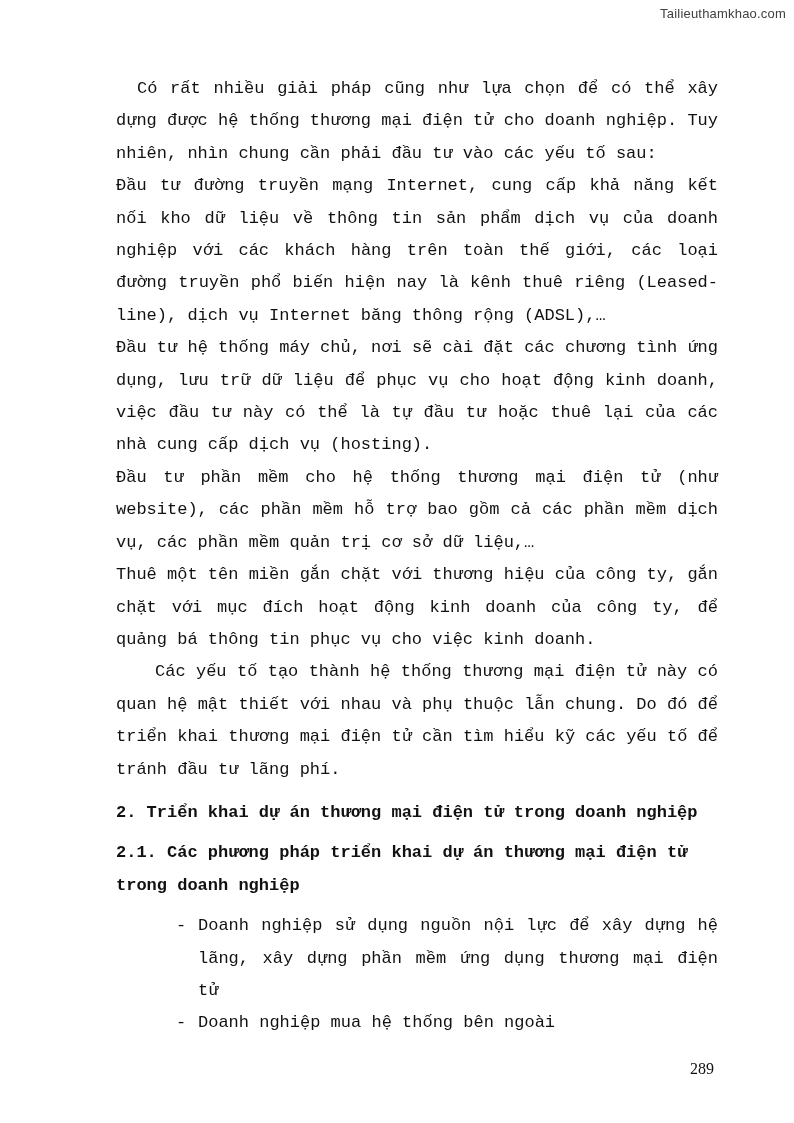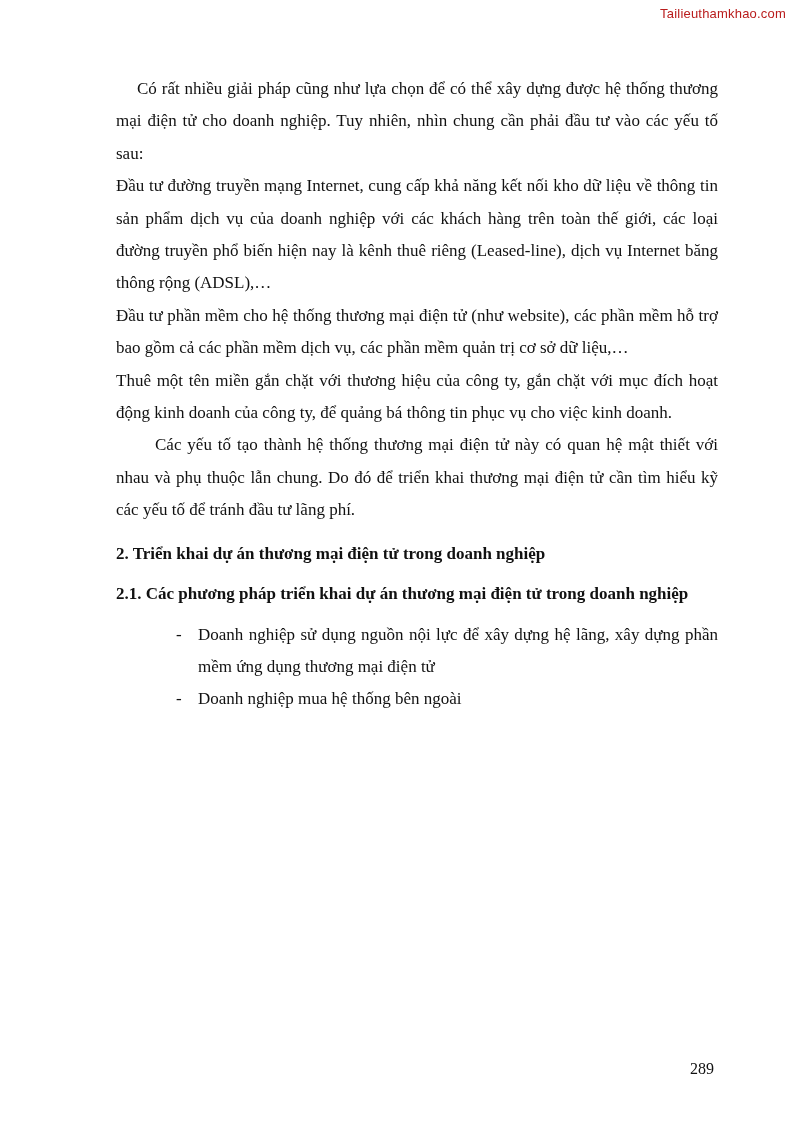--- a/index.html
+++ b/index.html
@@ -1,40 +1,41 @@
 <!DOCTYPE html>
 <html><head>
 <meta charset="utf-8">
 <style>
   html, body { margin: 0; padding: 0; background: #ffffff; }
   body { width: 794px; height: 1123px; position: relative; overflow: hidden;
          font-family: "Liberation Serif", "DejaVu Serif", serif; color: #111; }
   .watermark { position: absolute; top: 6px; right: 8px; font-family: "Liberation Sans", "DejaVu Sans", sans-serif;
-               font-size: 13px; color: #b91c1c; letter-spacing: 0.2px; }
-  .page { position: absolute; left: 116px; top: 73px; width: 602px; }
+               font-size: 13px; color: #404040; letter-spacing: 0.2px; }
+  .page { position: absolute; left: 116px; top: 73px; width: 602px; font-family: Liberation Mono, monospace; }
   p { margin: 0; font-size: 17px; line-height: 32.4px; text-align: justify; }
   p.indent1 { text-indent: 21px; }
   p.indent2 { text-indent: 39px; }
   p.last { text-align-last: left; }
   h2, h3 { margin: 0; font-size: 17px; font-weight: bold; line-height: 32.4px; }
   h2 { margin-top: 11px; margin-bottom: 8px; }
   h3 { margin-bottom: 8px; }
   .bullets { margin: 0; padding: 0; list-style: none; }
   .bullets li { position: relative; padding-left: 82px; font-size: 17px; line-height: 32.4px; text-align: justify; }
   .bullets li .dash { position: absolute; left: 60px; top: 0; }
   .page-number { position: absolute; left: 690px; top: 1060px; font-size: 16px; }
 </style>
 </head>
 <body>
 
 <div class="watermark">Tailieuthamkhao.com</div>
 
 <div class="page">
   <p class="indent1 last">Có rất nhiều giải pháp cũng như lựa chọn để có thể xây dựng được hệ thống thương mại điện tử cho doanh nghiệp. Tuy nhiên, nhìn chung cần phải đầu tư vào các yếu tố sau:</p>
   <p class="last">Đầu tư đường truyền mạng Internet, cung cấp khả năng kết nối kho dữ liệu về thông tin sản phẩm dịch vụ của doanh nghiệp với các khách hàng trên toàn thế giới, các loại đường truyền phổ biến hiện nay là kênh thuê riêng (Leased-line), dịch vụ Internet băng thông rộng (ADSL),…</p>
+  <p class="last">Đầu tư hệ thống máy chủ, nơi sẽ cài đặt các chương tình ứng dụng, lưu trữ dữ liệu để phục vụ cho hoạt động kinh doanh, việc đầu tư này có thể là tự đầu tư hoặc thuê lại của các nhà cung cấp dịch vụ (hosting).</p>
   <p class="last">Đầu tư phần mềm cho hệ thống thương mại điện tử (như website), các phần mềm hỗ trợ bao gồm cả các phần mềm dịch vụ, các phần mềm quản trị cơ sở dữ liệu,…</p>
   <p class="last">Thuê một tên miền gắn chặt với thương hiệu của công ty, gắn chặt với mục đích hoạt động kinh doanh của công ty, để quảng bá thông tin phục vụ cho việc kinh doanh.</p>
   <p class="indent2 last">Các yếu tố tạo thành hệ thống thương mại điện tử này có quan hệ mật thiết với nhau và phụ thuộc lẫn chung. Do đó để triển khai thương mại điện tử cần tìm hiểu kỹ các yếu tố để tránh đầu tư lãng phí.</p>
 
   <h2>2. Triển khai dự án thương mại điện tử trong doanh nghiệp</h2>
   <h3>2.1. Các phương pháp triển khai dự án thương mại điện tử trong doanh nghiệp</h3>
 
 
   <ul class="bullets">
     <li>

